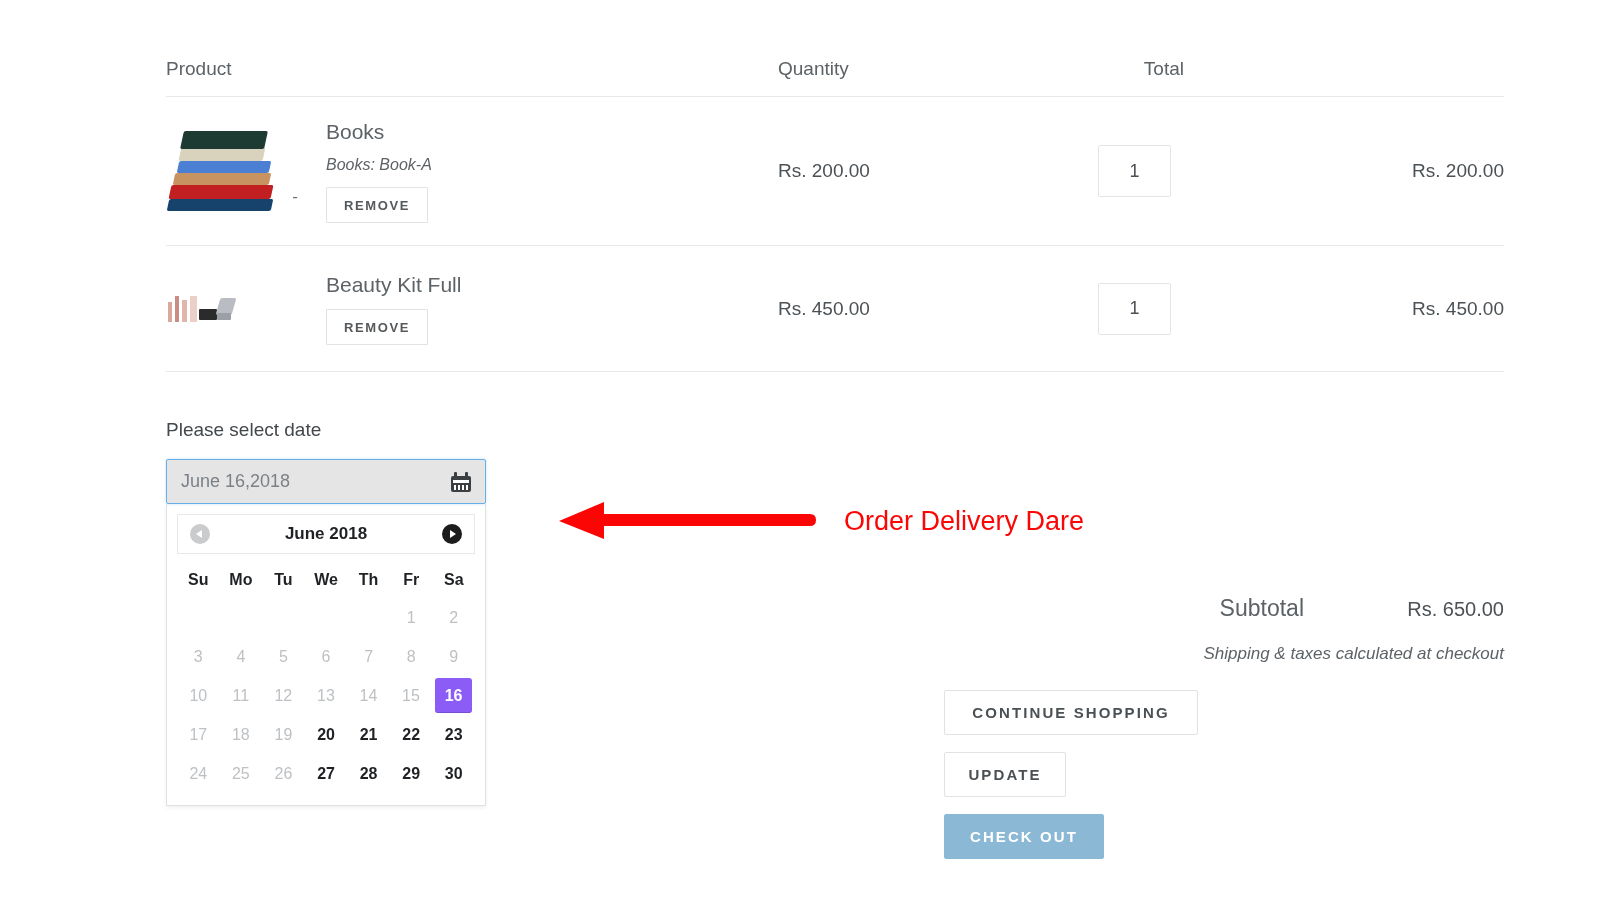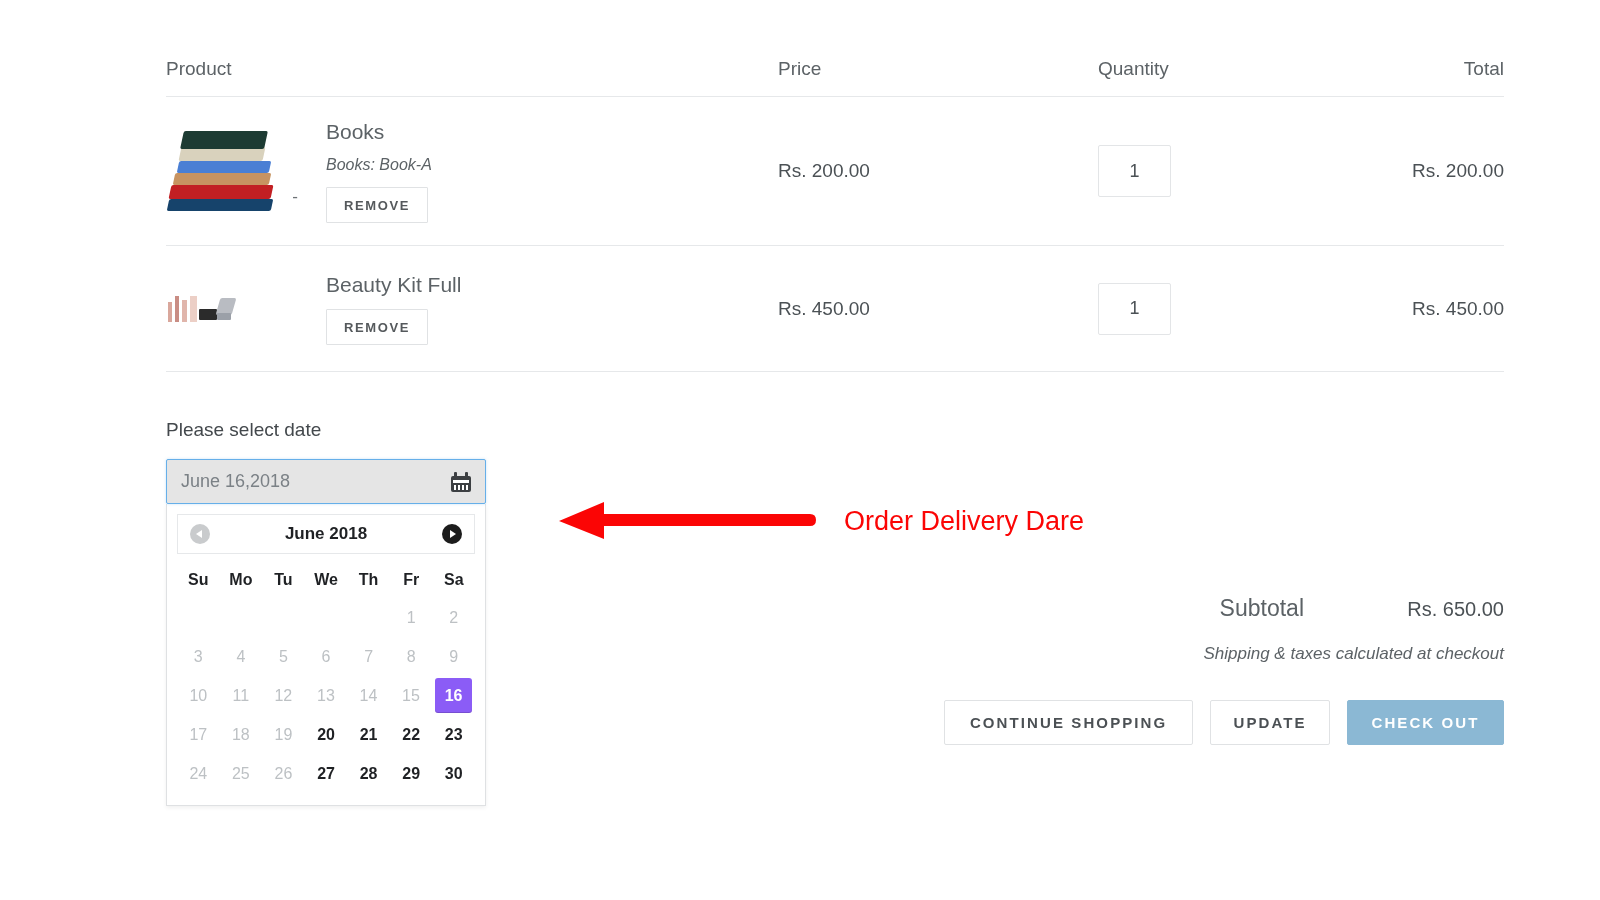--- a/index.html
+++ b/index.html
@@ -176,21 +176,21 @@
   }
 
   
   .totals { position: absolute; right: 96px; top: 595px; width: 560px; text-align: right; }
   .sub-row { display: flex; justify-content: flex-end; align-items: baseline; }
   .sub-label { font-size: 23px; color: #5c6266; }
   .sub-value { font-size: 20px; color: #4b5155; width: 200px; text-align: right; }
   .ship-note {
     margin-top: 22px; font-size: 17px; font-style: italic; color: #5c6266;
   }
-  .btn-row { margin-top: 36px; display: flex; justify-content: center; gap: 17px; }
+  .btn-row { margin-top: 26px; display: flex; justify-content: center; gap: 17px; flex-direction: column; }
   .btn {
     font-family: "Liberation Sans", sans-serif;
     font-size: 15px; font-weight: 700; letter-spacing: 2.1px;
     border-radius: 2px; cursor: pointer;
     display: flex; align-items: center; justify-content: center;
     height: 45px;
   }
   .btn-outline { background: #fff; border: 1px solid #e0e2e4; color: #4b5054; }
   .btn-continue { width: 254px; }
   .btn-update { width: 122px; }
@@ -199,21 +199,20 @@
   }
 </style>
 </head>
 <body>
 
 <div class="page">
   <div class="content">
 
     <div class="cart-head">
       <div class="col-product">Product</div>
-      <div class="col-price">Price</div>
       <div class="col-qty">Quantity</div>
       <div class="col-total">Total</div>
     </div>
     <div class="divider"></div>
 
     <div class="cart-row">
       <div class="prod-cell">
         <div class="thumb-wrap">
           <div class="books">
             <i class="bk1"></i>

